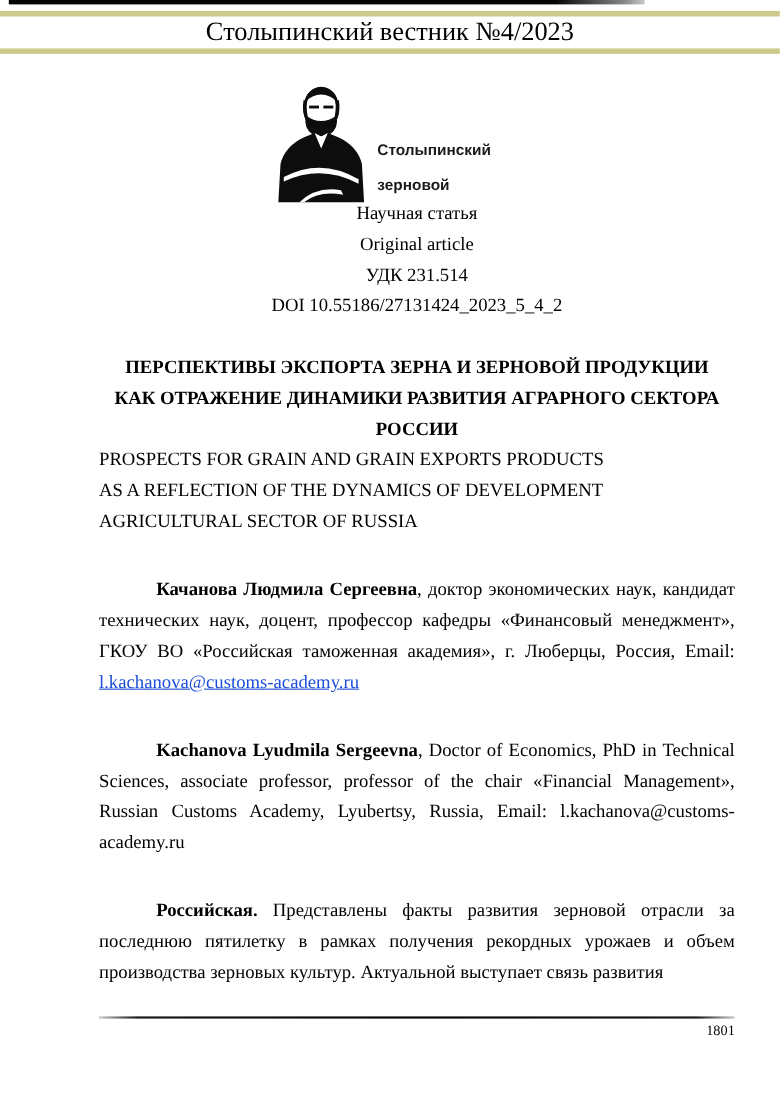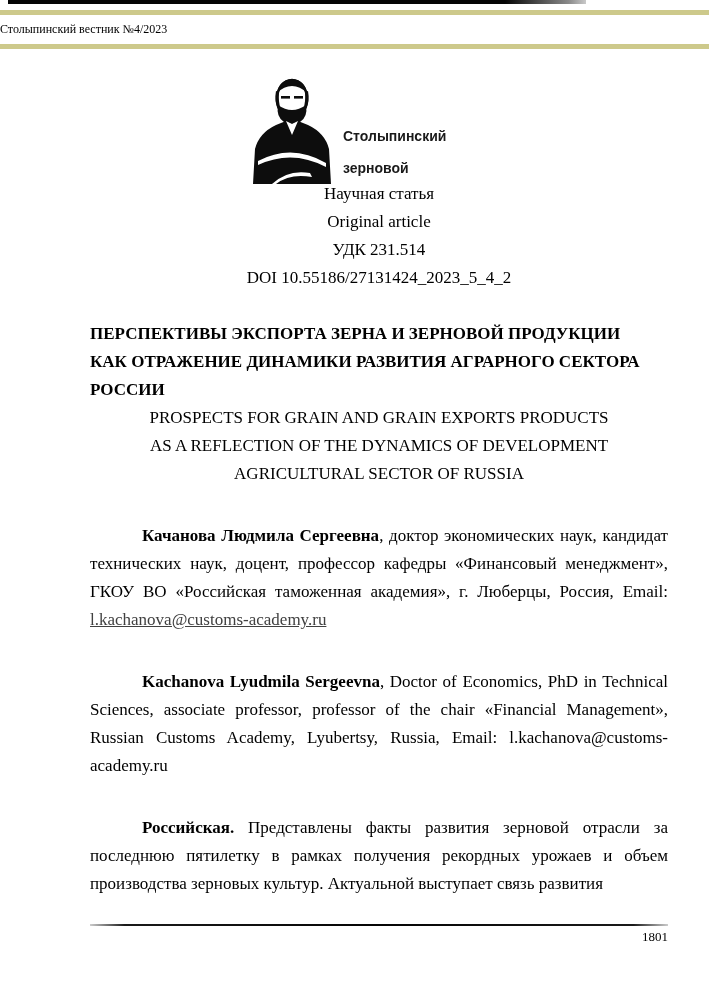--- a/index.html
+++ b/index.html
@@ -17,50 +17,50 @@
     background:linear-gradient(to right,#050505 0 86%,#8a8a8a 97%,#c9c9c9);
   }
   .olive-rule{
     position:absolute;left:0;width:709px;height:5px;
     background:#cdc98b;
   }
   .olive-rule.r1{top:10px;}
   .olive-rule.r2{top:44px;}
   .journal-title{
     position:absolute;top:17px;left:0;width:709px;
-    text-align:left;
-    font-size:12px;line-height:24px;
+    text-align:center;
+    font-size:24px;line-height:24px;
     font-family:"Liberation Serif", serif;
   }
   
   .logo{
     position:absolute;left:247px;top:76px;height:108px;width:220px;
   }
   .logo svg{position:absolute;left:0;top:0;}
   .logo-text{
     position:absolute;left:96px;top:0;
     font-family:"Liberation Sans", sans-serif;
     font-weight:bold;font-size:14px;color:#1a1a1a;
   }
   .logo-line1{position:absolute;top:52px;left:0;white-space:nowrap;}
   .logo-line2{position:absolute;top:84px;left:0;white-space:nowrap;}
   
   .doc-body{
     position:absolute;left:90px;top:180px;width:578px;
     font-size:17px;line-height:28px;
   }
   .meta-line{text-align:center;}
-  .title-ru{margin:28px 0 0 0;font-weight:bold;text-align:left;font-size:17px;line-height:28px;}
-  .title-en{margin:0;font-weight:normal;text-align:center;font-size:17px;line-height:28px;}
+  .title-ru{margin:28px 0 0 0;font-weight:bold;text-align:center;font-size:17px;line-height:28px;}
+  .title-en{margin:0;font-weight:normal;font-size:17px;line-height:28px;}
   .para{
     margin:34px 0 0 0;
     text-align:justify;
     text-indent:52px;
   }
-  .email-link{color:#404040;text-decoration:underline;}
+  .email-link{color:#1d4ed8;text-decoration:underline;}
   
   .footer-rule{
     position:absolute;left:90px;top:924px;width:578px;height:2px;
     background:linear-gradient(to right,#cccccc,#1a1a1a 6%,#050505 50%,#1a1a1a 94%,#cccccc);
   }
   .page-number{
     position:absolute;left:90px;top:928px;width:578px;
     text-align:right;font-size:13px;line-height:18px;
     font-family:"Liberation Serif", serif;
   }

